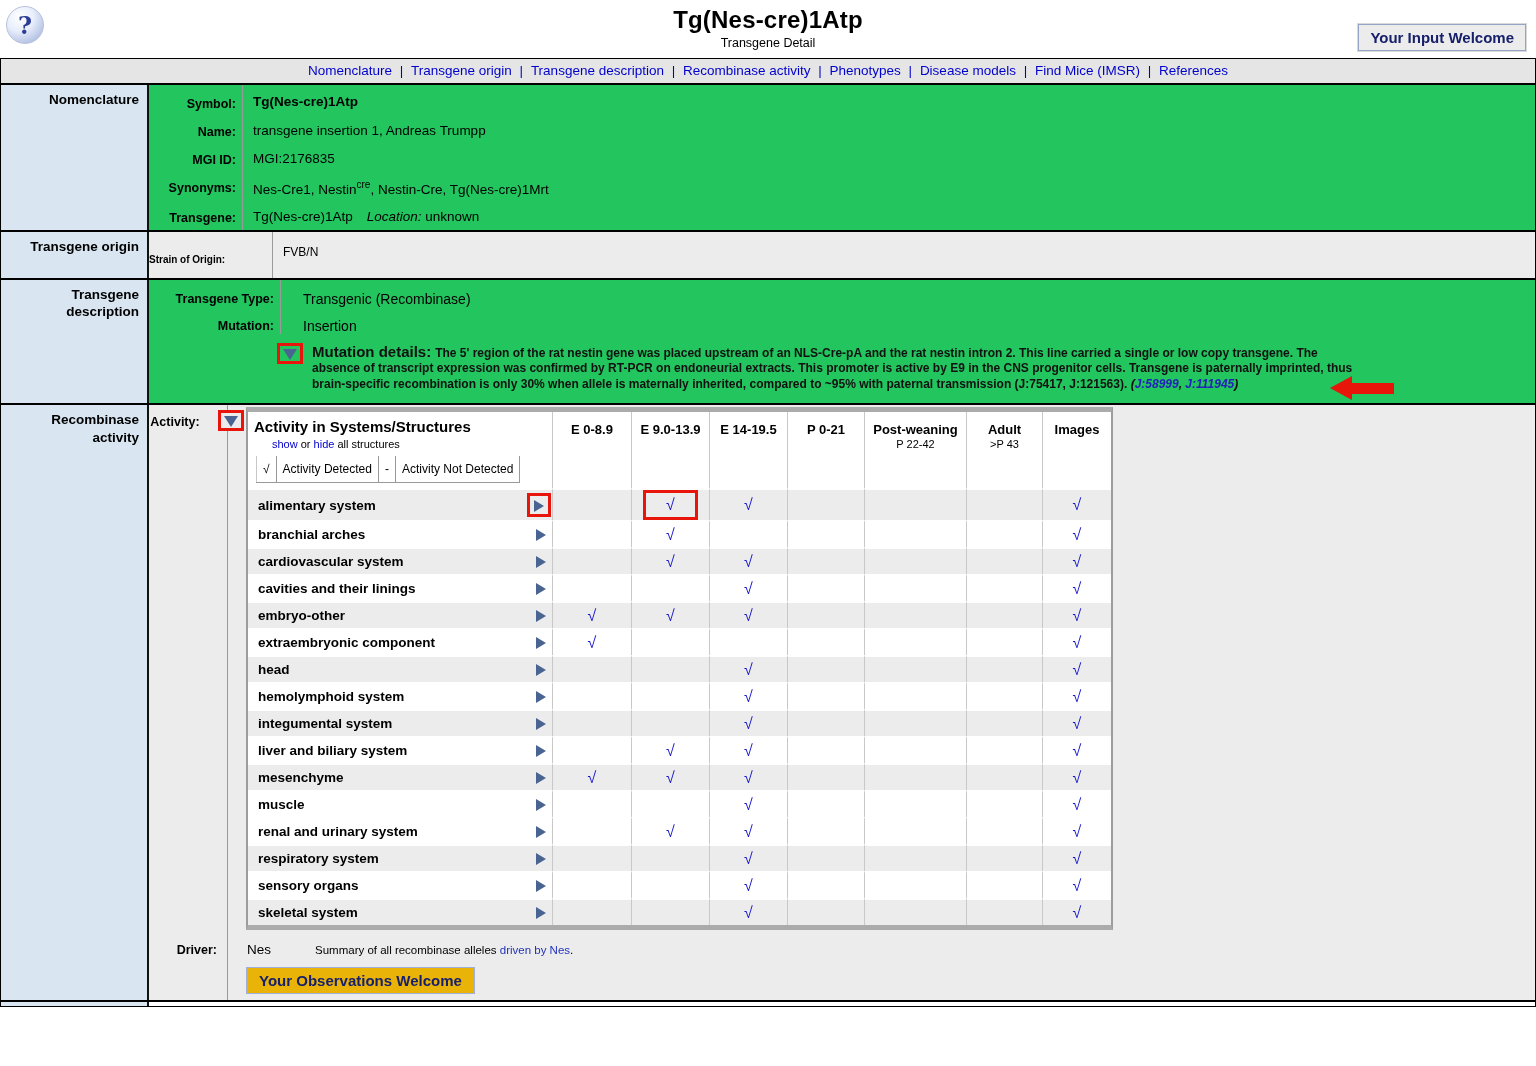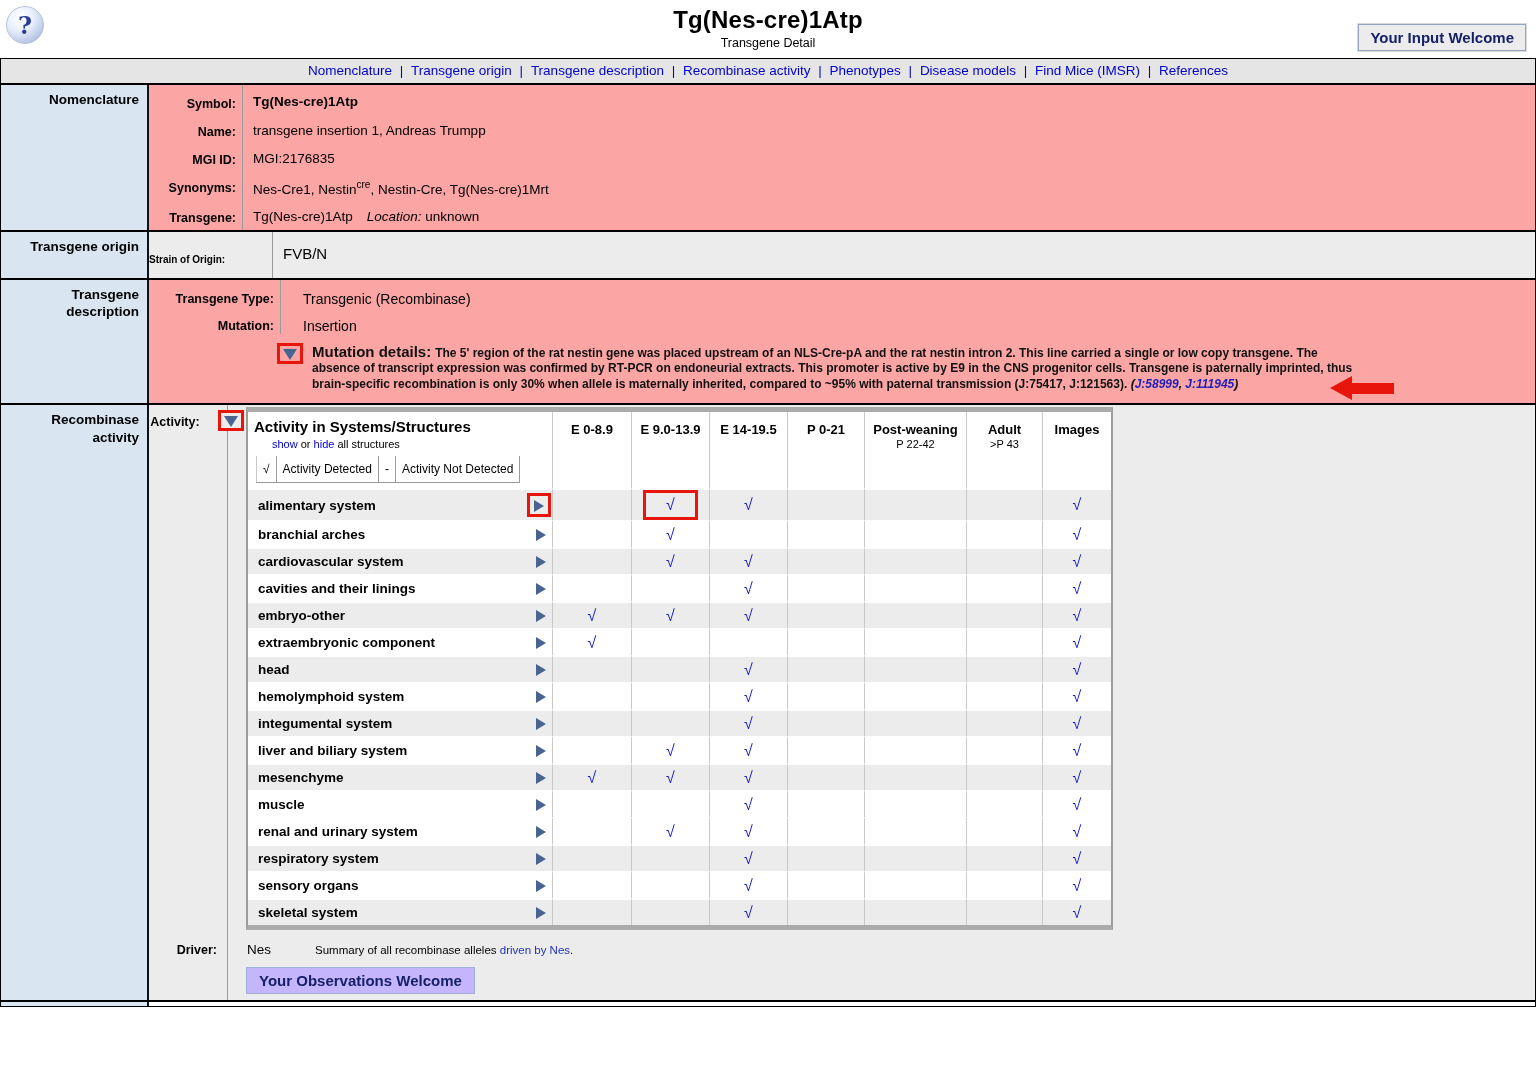--- a/index.html
+++ b/index.html
@@ -26,38 +26,38 @@
   .nav-row { background:#e5e5e5; text-align:center; font-size:13.5px; padding:4px 0 5px;
     border-bottom:2px solid #000; }
   .nav-link { color:#0000cc; text-decoration:none; }
   .nav-sep { color:#0000cc; padding:0 4px; }
 
   
   .sec { display:flex; }
   .sec + .sec { border-top:2px solid #000; }
   .sec-label { width:148px; min-width:148px; background:#d9e6f2; border-right:2px solid #111;
     font-weight:bold; font-size:13.5px; text-align:right; padding:6px 8px 4px 4px; line-height:1.3; }
-  .sec-body { flex:1; position:relative; background:#fca5a5; }
+  .sec-body { flex:1; position:relative; background:#22c55e; }
 
   
   .nom-grid { display:grid; grid-template-columns:94px 1fr; }
   .nom-grid .lbl { font-weight:bold; font-size:12.5px; text-align:right; padding:9px 6px 5px 0;
     border-right:1px solid #9a9a9a; }
   .nom-grid .val { padding:7px 0 5px 10px; font-size:13.5px; }
   .val-symbol { font-size:17px; font-weight:bold; padding-top:9px !important; }
   .lbl-symbol { padding-top:12px !important; }
   sup.syn { font-size:10px; vertical-align:super; }
   .loc-lbl { font-style:italic; margin-left:14px; }
 
   
   .sec-body.gray { background:#ececec; }
   .origin-grid { display:grid; grid-template-columns:124px 1fr; min-height:46px; }
   .origin-grid .lbl { font-weight:bold; font-size:10px; text-align:left; padding:22px 6px 0 0;
     border-right:1px solid #9a9a9a; }
-  .origin-grid .val { padding:13px 0 12px 10px; font-size:15px; }
+  .origin-grid .val { padding:13px 0 12px 10px; font-size:12px; }
 
   
   .desc-grid { display:grid; grid-template-columns:132px 1fr; }
   .desc-grid .lbl { font-weight:bold; font-size:12.5px; text-align:right; padding:12px 6px 0 0;
     border-right:1px solid #9a9a9a; }
   .desc-grid .val { padding:11px 0 0 22px; font-size:14px; }
   .mut-details { display:flex; align-items:flex-start; margin:8px 0 10px 128px; }
   .md-text { width:1046px; font-size:12px; line-height:1.33; color:#111;font-weight:bold; }
   .md-label { font-size:15px; color:#111; margin-right:4px; }
   .ref-link { color:#2222bb; font-style:italic; text-decoration:none; }
@@ -106,21 +106,21 @@
   .tri-wrap { position:absolute; right:6px; top:50%; transform:translateY(-50%); line-height:0; }
   .tri-wrap.red-box { right:1px; padding:4px 4px 2px; }
   .chk { color:#1515cd; font-size:16px; }
   .red-box-chk { display:inline-block; border:3px solid #e8150a; padding:3px 20px 4px; line-height:17px; }
 
   .driver { display:flex; align-items:baseline; margin-top:12px; font-size:13.5px; }
   .driver .lbl { width:68px; text-align:right; font-weight:bold; font-size:12.5px; }
   .driver .val { margin-left:30px; }
   .driver .summary { margin-left:44px; font-size:11.5px; }
   .driver .summary a { color:#2233bb; text-decoration:none; }
-  .obs-btn { display:inline-block; margin:10px 0 2px 97px; background:#c4b5fd; border:1px solid #9fb0d8;
+  .obs-btn { display:inline-block; margin:10px 0 2px 97px; background:#eab308; border:1px solid #9fb0d8;
     color:#17216b; font-weight:bold; font-size:15px; padding:4px 12px;
     font-family:"Liberation Sans", sans-serif; cursor:pointer; }
 
   
   .sliver { display:flex; border-top:2px solid #000; height:6px; }
   .sliver .l { width:148px; background:#d9e6f2; border-right:2px solid #111; }
   .sliver .r { flex:1; background:#fff; }
 </style>
 </head>
 <body>

